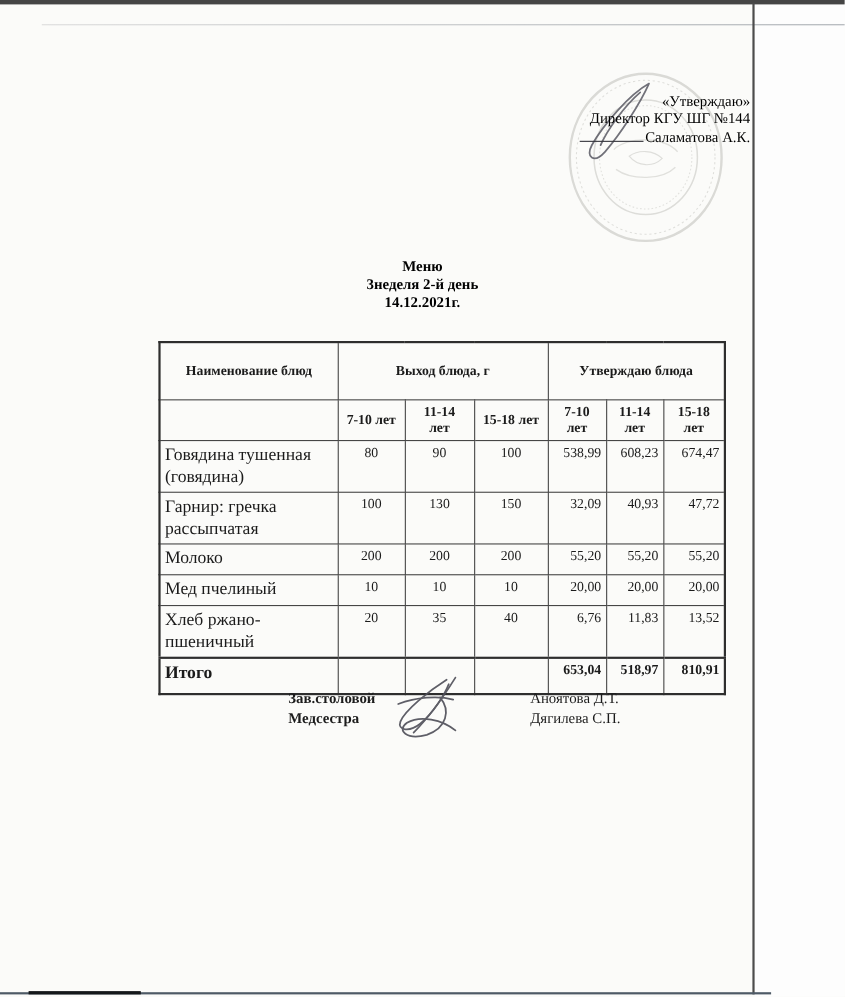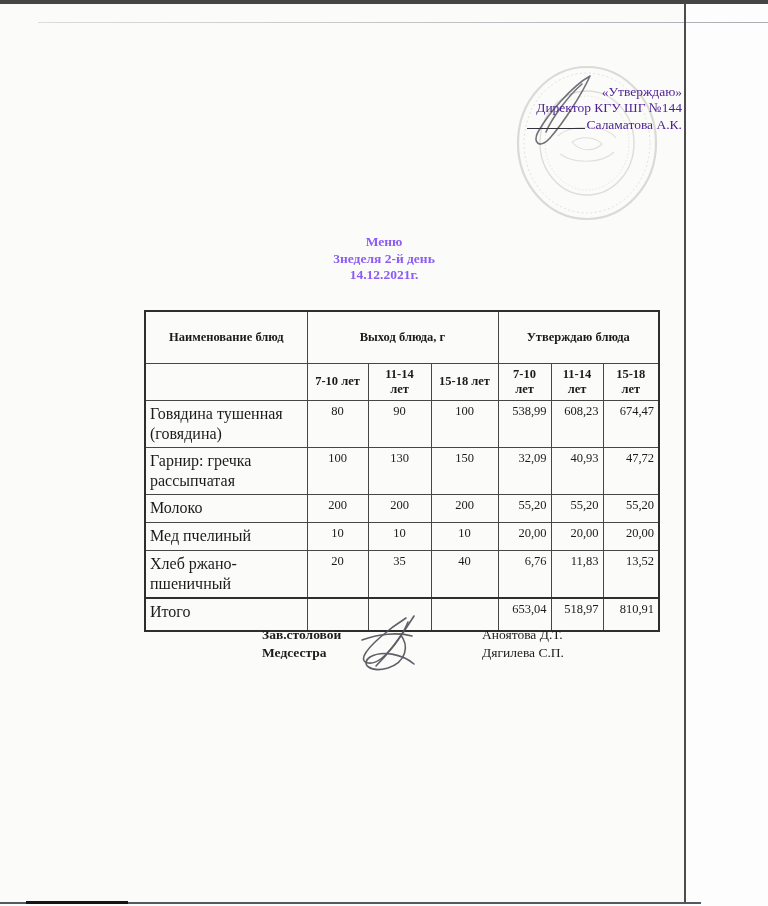--- a/index.html
+++ b/index.html
@@ -14,48 +14,48 @@
   .top-faint-line{position:absolute;top:22px;left:38px;width:730px;height:1px;
     background:linear-gradient(to right,#dcdcdc,#a9aeb3);}
   .right-edge{position:absolute;left:684px;top:3px;width:2px;height:901px;background:#4c4c4c;}
   .bottom-line{position:absolute;top:902px;left:0;width:701px;height:2px;background:#4e5a66;}
   .bottom-line-dark{position:absolute;top:901px;left:26px;width:102px;height:3px;background:#14171a;}
 
   .stamp{position:absolute;left:514px;top:64px;opacity:.75;}
   .sig-director{position:absolute;left:512px;top:70px;}
   .approval{
     position:absolute;top:84px;right:86px;text-align:right;
-    font-size:13.5px;line-height:16px;color:#4c1d95;
+    font-size:13.5px;line-height:16px;color:#000000;
   }
   .sig-underline{display:inline-block;width:58px;height:12px;border-bottom:1.2px solid #33333a;margin-right:2px;}
 
   .doc-title{
     position:absolute;top:234px;left:0;width:768px;text-align:center;
-    font-weight:bold;font-size:13.5px;line-height:16.5px;color:#8b5cf6;
+    font-weight:bold;font-size:13.5px;line-height:16.5px;color:#000000;
   }
 
   table.menu{
     position:absolute;left:144px;top:310px;width:514px;
     border-collapse:collapse;table-layout:fixed;
     font-size:12.5px;color:#1b1b1b;
     border:2px solid #2e2e2e;
   }
   table.menu th,table.menu td{
     border:1px solid #464646;
     padding:3px 4px;vertical-align:top;
     overflow:hidden;
     margin-top:39px;
   }
   table.menu th{font-weight:bold;text-align:center;vertical-align:middle;line-height:1.18;}
   th.cost-h{vertical-align:top;padding-top:6px;}
   th.age{white-space:pre-line;font-size:12.5px;}
   td.name{text-align:left;padding-left:5px;white-space:pre-line;font-size:16px;line-height:1.25;}
   td.num{text-align:center;}
   td.cost{text-align:right;padding-right:5px;}
-  tr.total-row td{border-top:2px solid #2e2e2e;font-weight:normal;}
+  tr.total-row td{border-top:2px solid #2e2e2e;font-weight:bold;}
 
   .signers{position:absolute;top:626px;left:0;width:768px;font-size:13.5px;line-height:17.5px;}
   .signer-roles{position:absolute;left:262px;top:0;font-weight:bold;}
   .signer-names{position:absolute;left:482px;top:0;}
   .sig-staff{position:absolute;left:348px;top:-16px;}
 </style>
 </head>
 <body>
 
 <div class="beyond-edge"></div>

